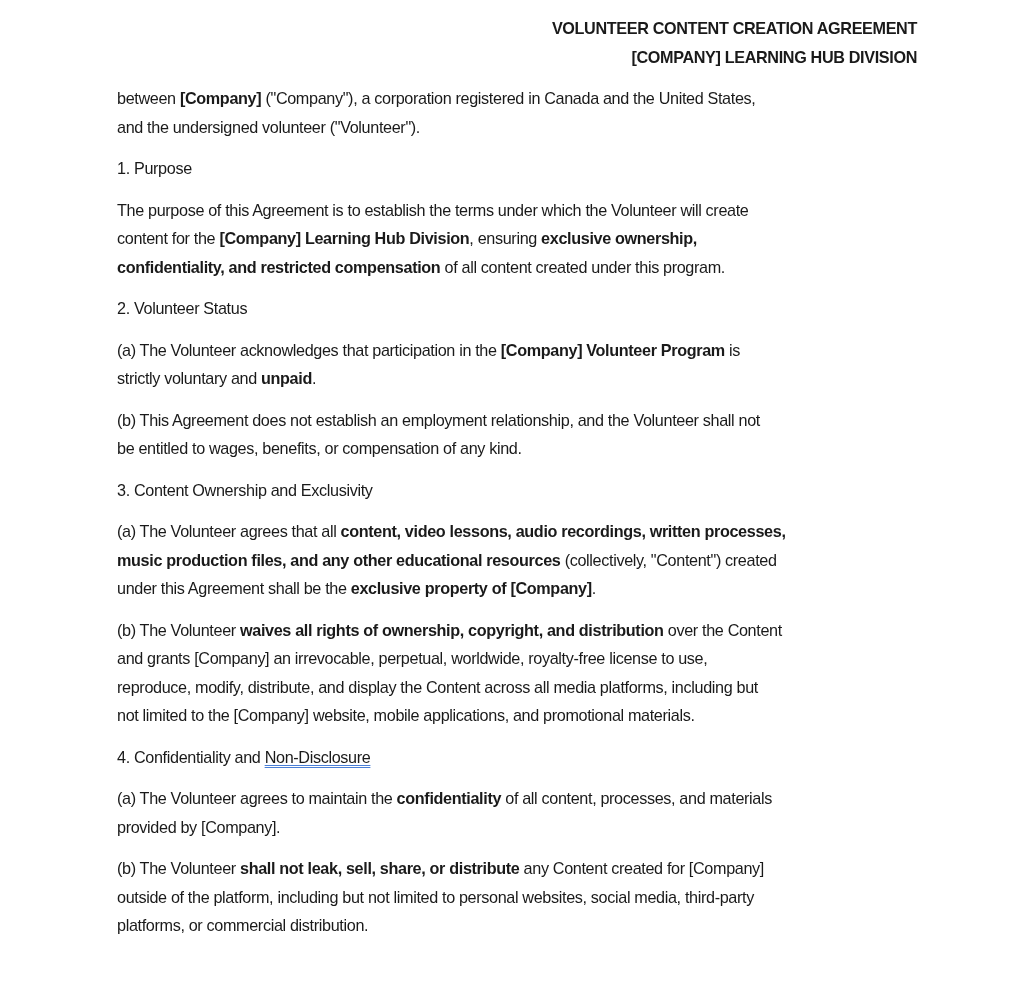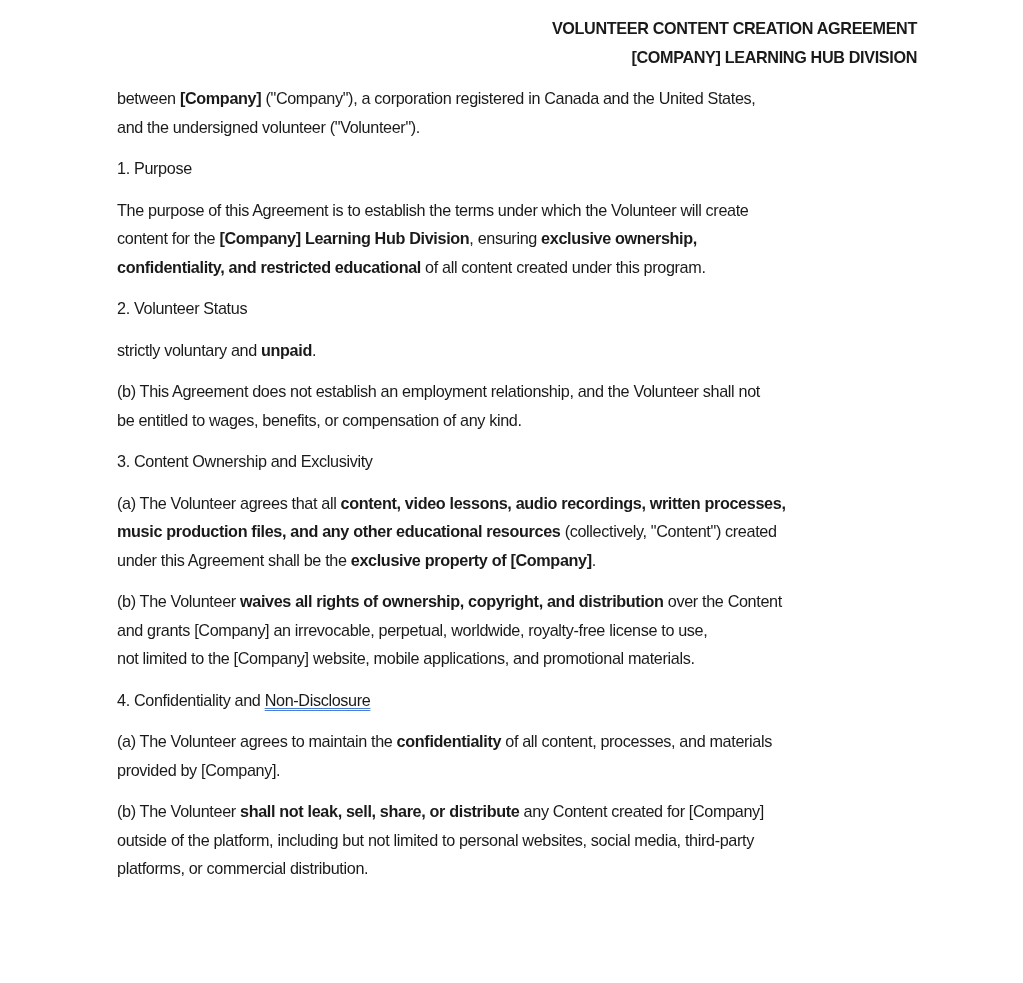--- a/index.html
+++ b/index.html
@@ -40,30 +40,31 @@
   </div>
 
   <div class="gap" style="height:13px"></div>
 
   <div>
     <span class="line heading">1. Purpose</span>
     <div class="gap" style="height:13px"></div>
     <div>
       <span class="line">The purpose of this Agreement is to establish the terms under which the Volunteer will create</span>
       <span class="line"><span>content for the </span><b>[Company] Learning Hub Division</b><span>, ensuring </span><b>exclusive ownership,</b></span>
-      <span class="line"><b>confidentiality, and restricted educational</b><span> of all content created under this program.</span></span>
+      <span class="line"><b>confidentiality, and restricted compensation</b><span> of all content created under this program.</span></span>
     </div>
   </div>
 
   <div class="gap" style="height:13px"></div>
 
   <div>
     <span class="line heading">2. Volunteer Status</span>
     <div class="gap" style="height:13px"></div>
     <div>
+      <span class="line"><span>(a) The Volunteer acknowledges that participation in the </span><b>[Company] Volunteer Program</b><span> is</span></span>
       <span class="line"><span>strictly voluntary and </span><b>unpaid</b><span>.</span></span>
     </div>
     <div class="gap" style="height:13px"></div>
     <div>
       <span class="line">(b) This Agreement does not establish an employment relationship, and the Volunteer shall not</span>
       <span class="line">be entitled to wages, benefits, or compensation of any kind.</span>
     </div>
   </div>
 
   <div class="gap" style="height:13px"></div>
@@ -73,20 +74,21 @@
     <div class="gap" style="height:13px"></div>
     <div>
       <span class="line"><span>(a) The Volunteer agrees that all </span><b>content, video lessons, audio recordings, written processes,</b></span>
       <span class="line"><b>music production files, and any other educational resources</b><span> (collectively, "Content") created</span></span>
       <span class="line"><span>under this Agreement shall be the </span><b>exclusive property of [Company]</b><span>.</span></span>
     </div>
     <div class="gap" style="height:13px"></div>
     <div>
       <span class="line"><span>(b) The Volunteer </span><b>waives all rights of ownership, copyright, and distribution</b><span> over the Content</span></span>
       <span class="line">and grants [Company] an irrevocable, perpetual, worldwide, royalty-free license to use,</span>
+      <span class="line">reproduce, modify, distribute, and display the Content across all media platforms, including but</span>
       <span class="line">not limited to the [Company] website, mobile applications, and promotional materials.</span>
     </div>
   </div>
 
   <div class="gap" style="height:13px"></div>
 
   <div>
     <span class="line heading"><span>4. Confidentiality and </span><span class="grammar">Non-Disclosure</span></span>
     <div class="gap" style="height:13px"></div>
     <div>

